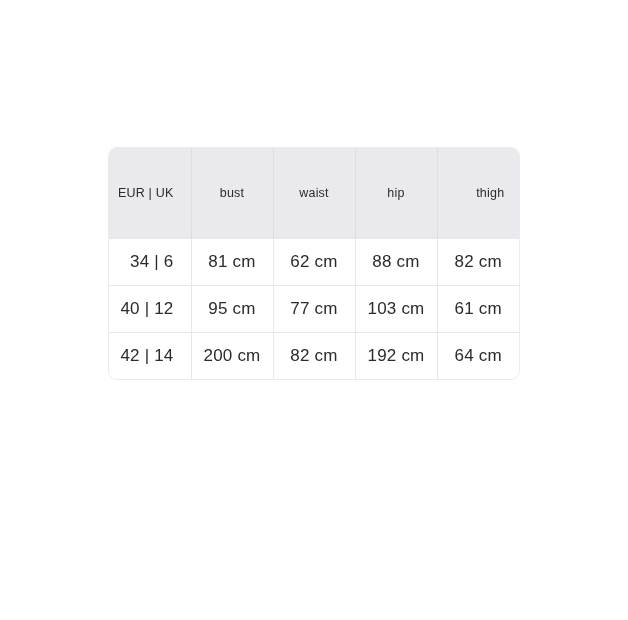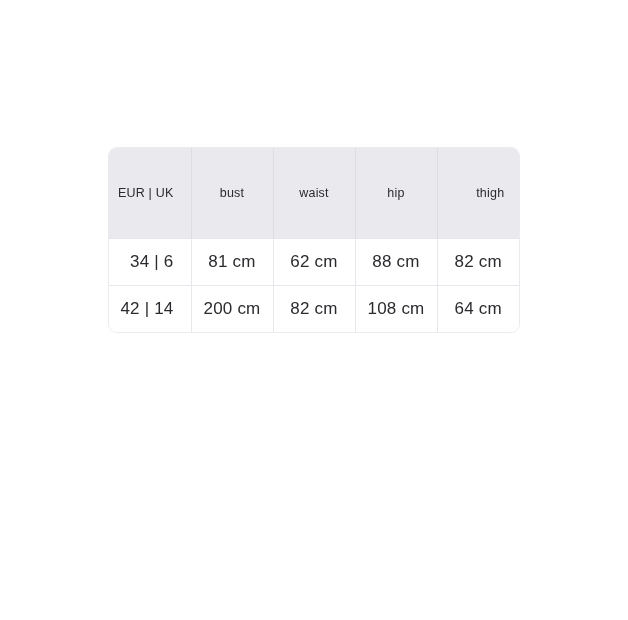--- a/index.html
+++ b/index.html
@@ -106,23 +106,30 @@
       </thead>
       <tbody>
           <tr>
             <td class="col-size">34 | 6</td>
             <td>81 cm</td>
             <td>62 cm</td>
             <td>88 cm</td>
             <td>82 cm</td>
           </tr>
           <tr>
+            <td class="col-size">40 | 12</td>
+            <td>95 cm</td>
+            <td>77 cm</td>
+            <td>103 cm</td>
+            <td>61 cm</td>
+          </tr>
+          <tr>
             <td class="col-size">42 | 14</td>
             <td>200 cm</td>
             <td>82 cm</td>
-            <td>108 cm</td>
+            <td>192 cm</td>
             <td>64 cm</td>
           </tr>
         </tbody>
     </table>
   </div>
 
 </div>
 
 </body></html>

